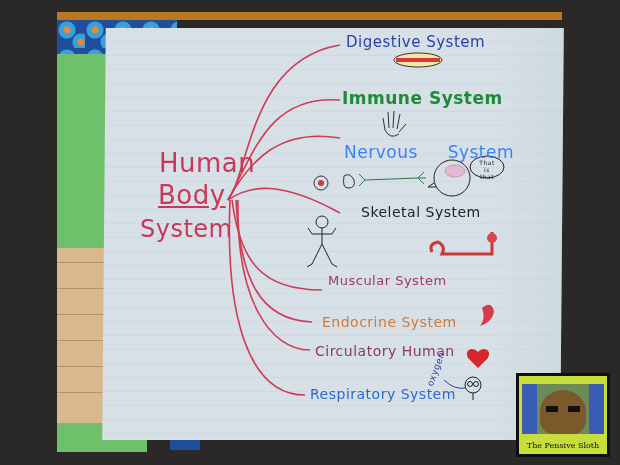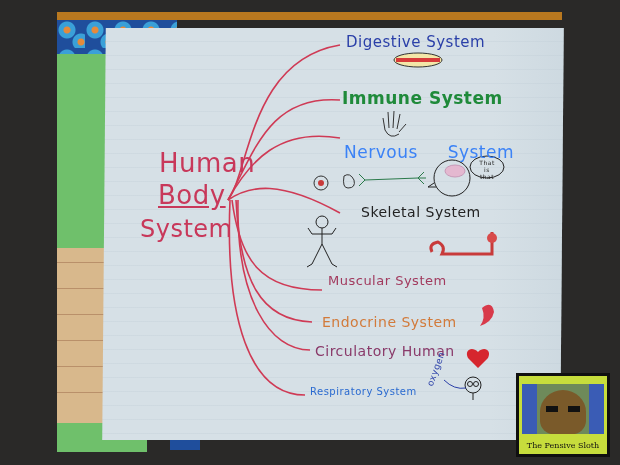--- a/index.html
+++ b/index.html
@@ -116,21 +116,21 @@
 <div class="hw title-line" style="left:140px;top:216px;font-size:24px;">System</div>
 
 <div class="hw sys" style="left:346px;top:33px;color:#2a3fa8;font-size:15px;">Digestive System</div>
 <div class="hw sys" style="left:342px;top:88px;color:#1f8a3a;font-size:17px;font-weight:bold;">Immune System</div>
 <div class="hw sys" style="left:344px;top:142px;color:#3b82f6;font-size:17px;word-spacing:24px;">Nervous System</div>
 <div class="hw" style="left:476px;top:159px;color:#222;font-size:6px;width:22px;white-space:normal;line-height:7px;text-align:center;">That is that</div>
 <div class="hw sys" style="left:361px;top:204px;color:#222;font-size:14px;">Skeletal System</div>
 <div class="hw sys" style="left:328px;top:273px;color:#a23a5e;font-size:13px;">Muscular System</div>
 <div class="hw sys" style="left:322px;top:314px;color:#d27a3a;font-size:14px;">Endocrine System</div>
 <div class="hw sys" style="left:315px;top:343px;color:#8a3a6a;font-size:14px;">Circulatory Human</div>
-<div class="hw sys" style="left:310px;top:386px;color:#2a6ad0;font-size:10px;">Respiratory System</div>
+<div class="hw sys" style="left:310px;top:386px;color:#2a6ad0;font-size:14px;">Respiratory System</div>
 <div class="hw" style="left:418px;top:364px;color:#2a3fa8;font-size:9px;transform:rotate(-70deg);">oxygen</div>
 
 <div class="watermark">
   <div class="wm-inner">
     <div class="wm-face">
       <div class="wm-sloth"></div>
       <div class="wm-eyes"></div>
     </div>
     <div class="wm-label">The Pensive Sloth</div>
   </div>

